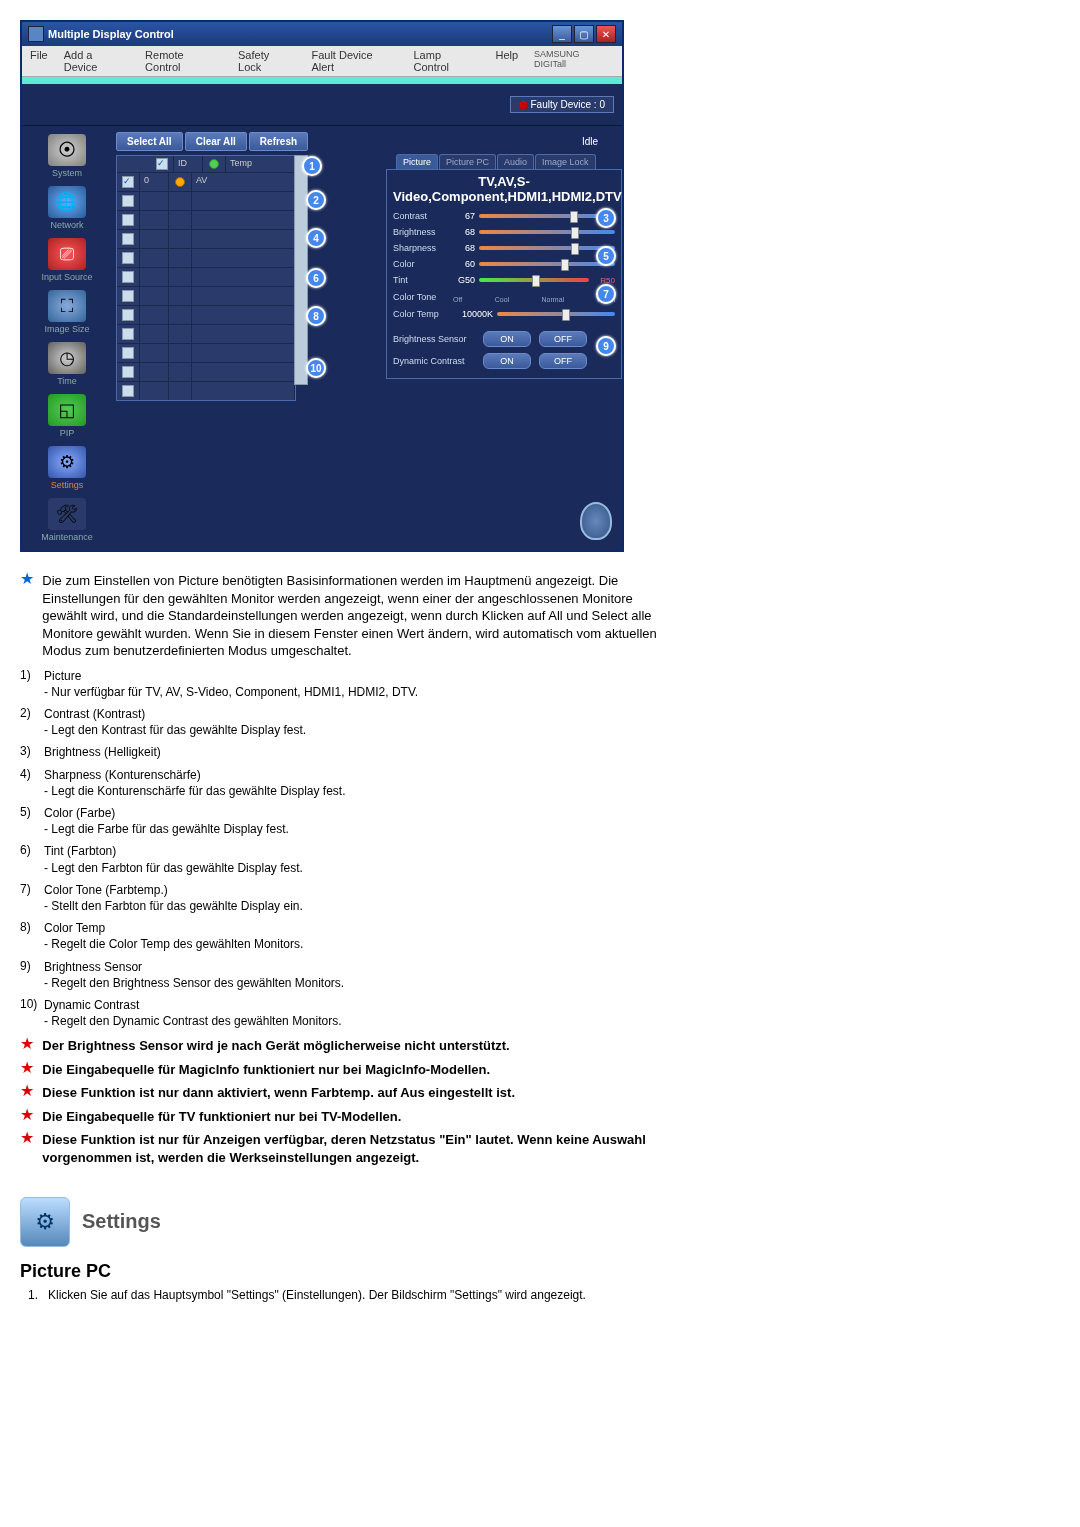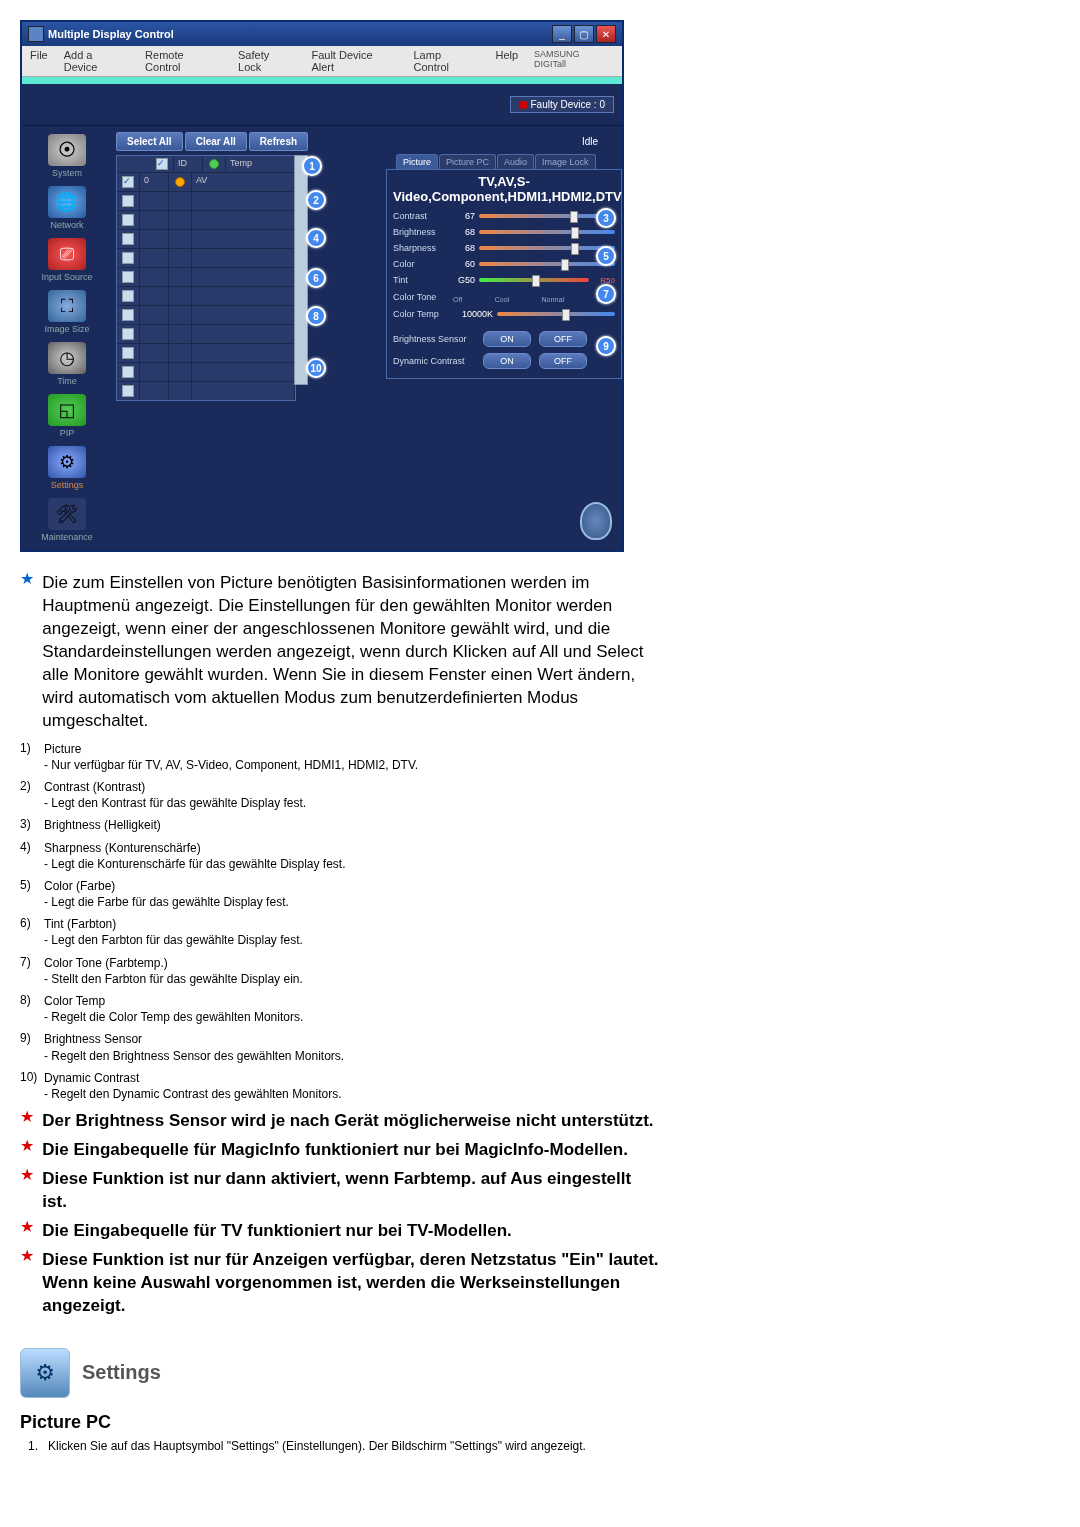--- a/index.html
+++ b/index.html
@@ -68,21 +68,21 @@
 .tone-track { flex:1; display:flex; justify-content:space-between; font-size:7px; color:#9ac; position:relative; height:12px; align-items:flex-end; }
 .tone-track span { cursor:pointer; }
 .tone-btn { width:46px; background: linear-gradient(#5a7abb, #3a5a9a); color: #fff; border: 1px solid #6a8acb; font-size: 9px; padding: 2px 0; text-align:center; border-radius: 6px; cursor:pointer; }
 .btn-row { display:flex; gap:8px; }
 .callout { position: absolute; width: 16px; height: 16px; background: #48e; border: 2px solid #fff; border-radius: 50%; color: #fff; font-size: 10px; font-weight: bold; display:flex; align-items:center; justify-content:center; box-shadow: 0 0 3px #fff; z-index: 5; }
 .ring-icon { position:absolute; right:10px; bottom:10px; width:28px; height:34px; border:2px solid #9bd; border-radius:50% 50% 45% 45%; background: radial-gradient(#68b, #358); }
 .doc-section { width: 640px; }
 .star-line { display: flex; align-items: flex-start; margin: 6px 0; }
 .star { color: #0066d5; font-size: 16px; margin-right: 8px; line-height: 14px; }
 .star.red { color: #d00; }
-.doc-text { flex: 1; font-size: 17px; line-height: 1.35; }
+.doc-text { flex: 1; font-size: 13px; line-height: 1.35; }
 .doc-list { margin: 8px 0; }
 .doc-item { display: flex; align-items: flex-start; margin: 6px 0; }
 .doc-num { width: 24px; font-size: 12px; }
 .doc-body { flex: 1; font-size: 12px; line-height: 1.35; }
 .settings-hdr { display: flex; align-items: center; gap: 12px; margin: 30px 0 12px 0; }
 .settings-icon-big { width: 48px; height: 48px; background: linear-gradient(#bdf, #58b); border-radius: 6px; border: 1px solid #9bd; display:flex; align-items:center; justify-content:center; font-size: 22px; color:#036; }
 .h-settings { font-size: 20px; font-weight: bold; color: #555; }
 .h-picturepc { font-size: 18px; font-weight: bold; margin: 14px 0 6px 0; }
 .bottom-item { display:flex; font-size:12px; margin: 4px 0 0 8px; }
 .bottom-num { width: 20px; }

